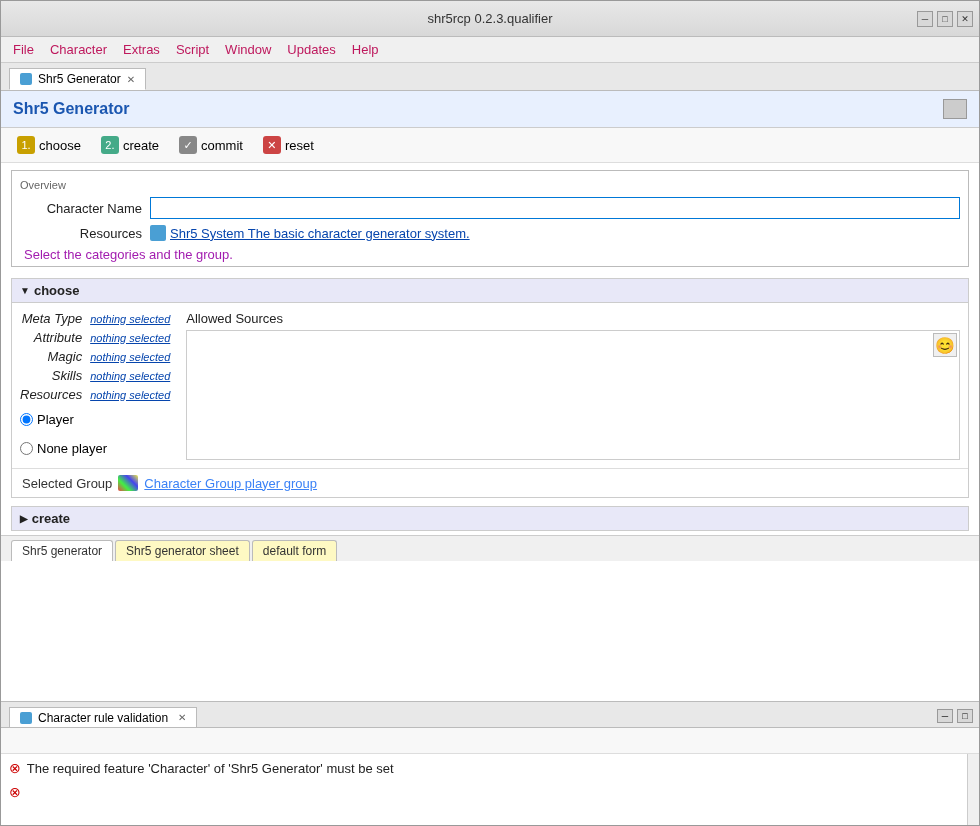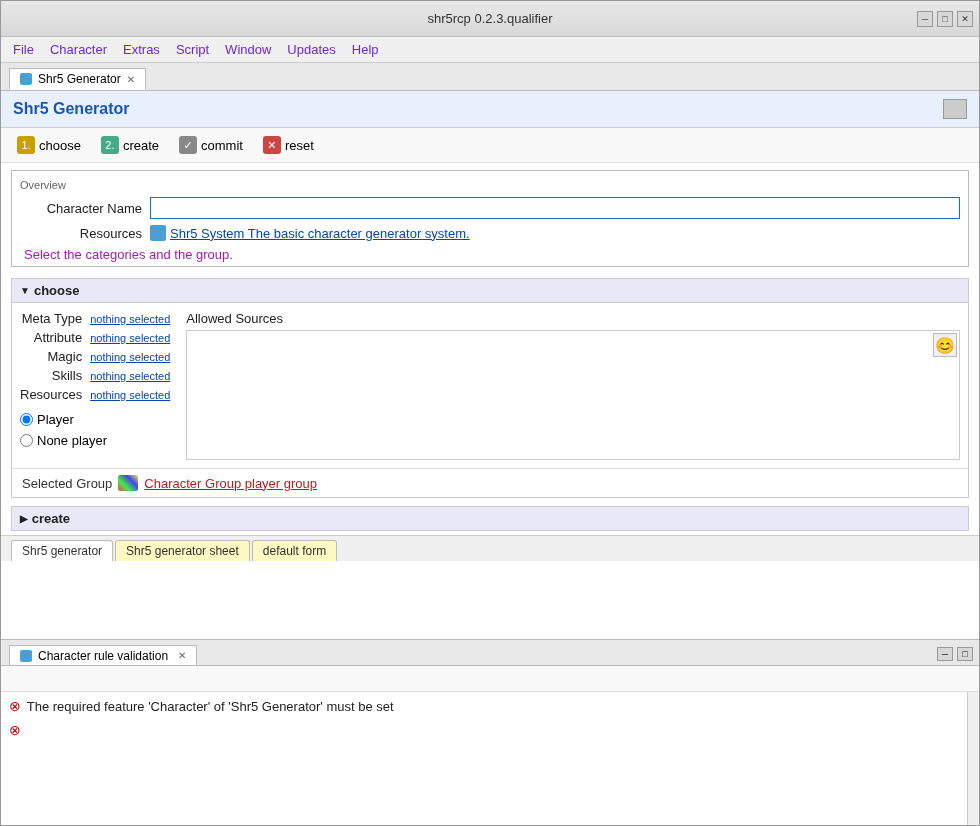--- a/index.html
+++ b/index.html
@@ -58,21 +58,21 @@
       height: 26px;
       display: flex;
       align-items: center;
       border-bottom: 1px solid #ccc;
       padding: 0 4px;
       flex-shrink: 0;
     }
     .menu-item {
       padding: 3px 8px;
       cursor: pointer;
-      color: #6d28d9;
+      color: #be185d;
     }
     
     .tab-bar {
       background: #e8e8e8;
       height: 28px;
       display: flex;
       align-items: flex-end;
       border-bottom: 1px solid #bbb;
       padding-left: 8px;
       flex-shrink: 0;
@@ -231,34 +231,35 @@
       gap: 16px;
     }
     .left-col {
       display: flex;
       flex-direction: column;
       gap: 2px;
     }
     .radio-group {
       display: flex;
       flex-direction: column;
-      gap: 6px;
+      gap: 14px;
       margin-top: 8px;
     }
     .radio-item {
       display: flex;
       align-items: center;
       gap: 4px;
       cursor: pointer;
     }
     .meta-grid {
       display: grid;
       grid-template-columns: auto auto;
       gap: 4px 8px;
       align-items: center;
+      font-style: italic;
     }
     .meta-label {
       text-align: right;
       color: #222;
       font-size: 13px;
     }
     .nothing-link {
       color: #0645ad;
       text-decoration: underline;
       cursor: pointer;
@@ -304,21 +305,21 @@
       padding: 6px 10px;
       border-top: 1px solid #ddd;
     }
     .group-icon {
       width: 20px;
       height: 16px;
       background: linear-gradient(45deg, #e44, #4e4, #44e, #ee4);
       border-radius: 2px;
     }
     .group-link {
-      color: #b91c1c;
+      color: #3b82f6;
       text-decoration: underline;
       cursor: pointer;
       font-size: 13px;
     }
     .group-label {
       font-size: 13px;
       color: #333;
     }
     
     .create-section {
@@ -357,21 +358,21 @@
     .btab.active {
       background: #ffffff;
       font-weight: 500;
     }
     
     .validation-panel {
       background: #ffffff;
       border-top: 1px solid #bbb;
       display: flex;
       flex-direction: column;
-      height: 186px;
+      height: 124px;
       flex-shrink: 0;
     }
     .validation-tab-bar {
       background: #e8e8e8;
       height: 26px;
       display: flex;
       align-items: flex-end;
       padding-left: 8px;
       border-bottom: 1px solid #bbb;
       position: relative;

